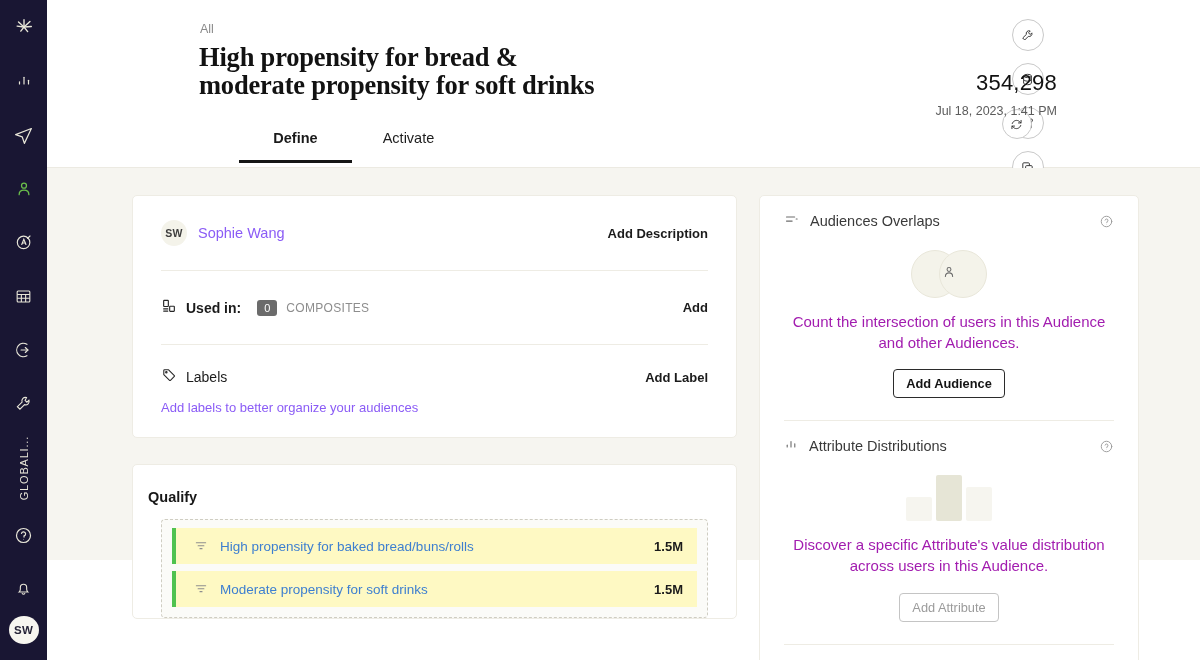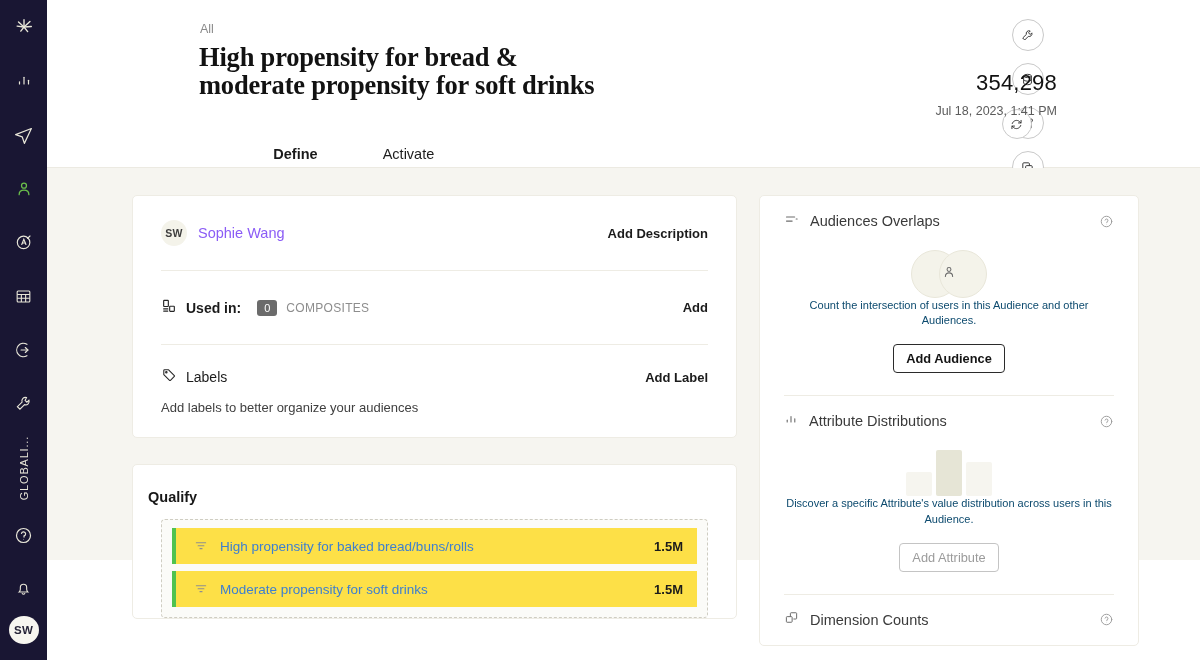--- a/index.html
+++ b/index.html
@@ -61,21 +61,21 @@
   }
   .page-title {
     position: absolute; left: 152px; top: 44px; width: 430px;
     font-family: "Liberation Serif", serif;
     font-weight: bold;
     font-size: 26.5px; line-height: 1.05;
     color: #121212;
     letter-spacing: -0.2px;
   }
   .tabs {
-    position: absolute; left: 192px; top: 138px;
+    position: absolute; left: 192px; top: 122px;
     display: flex; gap: 0;
   }
   .tab {
     font-size: 14.5px; font-weight: bold; color: #1a1a1a;
     padding: 8px 0 14px 0;
     width: 113px; text-align: center;
     border-bottom: 3px solid transparent;
     cursor: pointer;
   }
   .tab.inactive { font-weight: normal; color: #1d1d1d; }
@@ -151,36 +151,36 @@
   .badge-count {
     background: #6b6b6b; color: #fff; border-radius: 3px;
     font-size: 11px; padding: 2px 7px; margin-left: 16px; min-width: 20px; text-align: center;
   }
   .composites-txt { font-size: 12px; color: #8d8d8d; margin-left: 9px; letter-spacing: .3px; }
 
   .labels-sec { padding: 22px 28px 22px 28px; }
   .labels-head { display: flex; align-items: center; justify-content: space-between; }
   .labels-title { display: flex; align-items: center; }
   .labels-title span.t { font-size: 14px; color: #1b1b1b; margin-left: 9px; }
-  .labels-hint { font-size: 13px; color: #404040; margin-top: 13px; }
+  .labels-hint { font-size: 13px; color: #8b5cf6; margin-top: 13px; }
 
   .qualify-card { margin-top: 26px; }
   .qualify-head { padding: 24px 28px 0 15px; display: flex; align-items: baseline; gap: 9px; }
   .qualify-title { font-size: 14.5px; font-weight: bold; color: #171717; }
   .qualify-sub { font-size: 12.8px; color: #4b4b4b; }
   .qualify-sub b { font-weight: bold; color: #171717; }
   .dashed-box {
     margin: 14px 28px 0 28px;
     border: 1px dashed #cfcdc2;
     border-radius: 4px;
     padding: 8px 10px 10px 10px;
     background: #fbfbf8;
   }
   .aud-row {
-    background: #fde047;
+    background: #fef9c3;
     display: flex; align-items: center;
     height: 36px;
     border-left: 4px solid #4fc24f;
     margin-bottom: 7px;
     padding-right: 14px;
     cursor: pointer;
   }
   .aud-row:last-child { margin-bottom: 0; }
   .aud-icon { color: #8e8e8e; margin: 0 12px 0 18px; display: flex; }
   .aud-name { font-size: 13.5px; color: #3d7fd0; flex: 1 1 auto; }
@@ -189,21 +189,21 @@
   
   .panel-sec { padding: 0 24px; }
   .panel-head {
     display: flex; align-items: center; justify-content: space-between;
     height: 50px;
   }
   .panel-head-left { display: flex; align-items: center; gap: 11px; }
   .panel-title { font-size: 14.5px; color: #3a3a3a; }
   .help-icon { color: #9a9a9a; display: flex; cursor: pointer; }
   .panel-body { text-align: center; padding-bottom: 22px; }
-  .panel-desc { font-size: 11px; color: #0c4a6e; line-height: 1.38; }
+  .panel-desc { font-size: 15px; color: #a21caf; line-height: 1.38; margin-top: 14px; }
   .btn-outline {
     margin-top: 16px; display: inline-block;
     border: 1px solid #2b2b2b; border-radius: 4px;
     padding: 6px 12px; font-size: 12.8px; font-weight: bold; color: #141414;
     background: #fff; cursor: pointer;
   }
   .btn-outline.disabled {
     border-color: #c4c4c4; color: #9b9b9b; font-weight: normal; cursor: default;
   }
   .panel-div { height: 1px; background: #eeece4; margin: 0 24px; }

